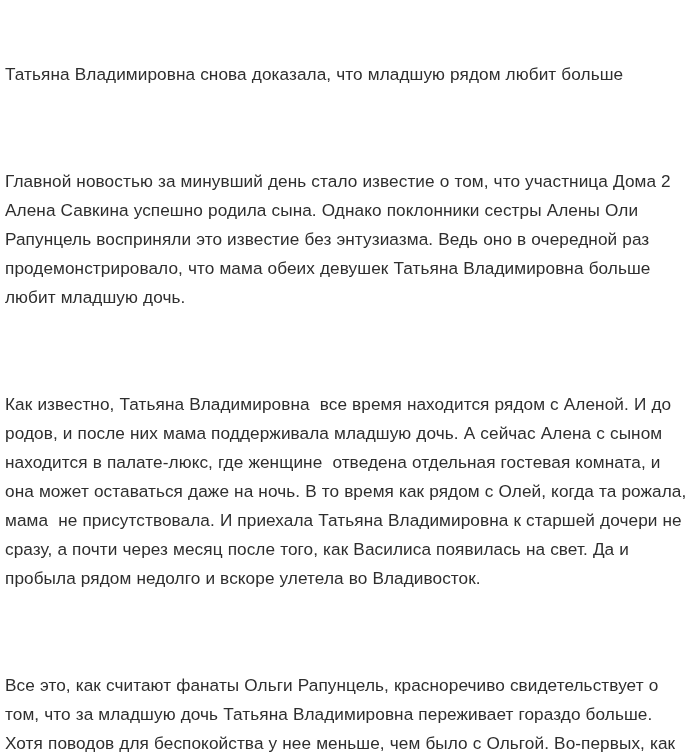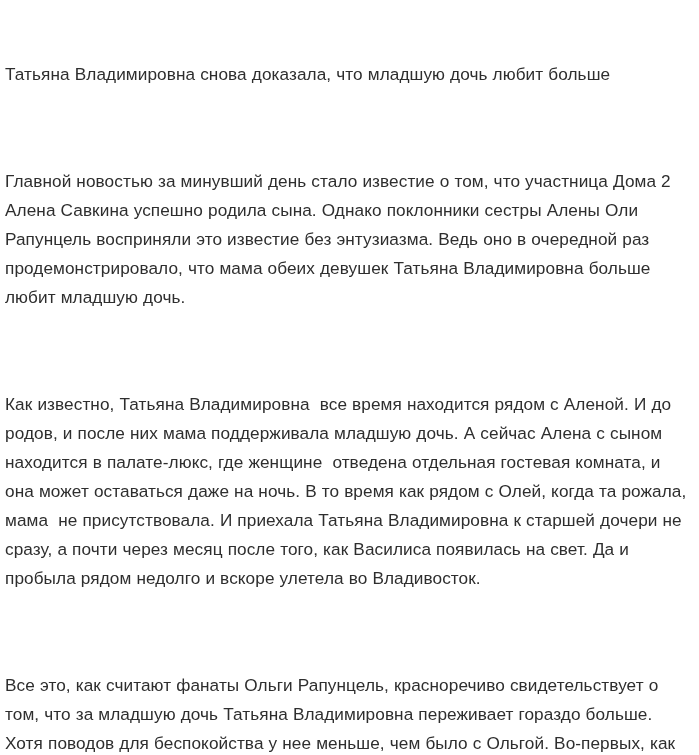--- a/index.html
+++ b/index.html
@@ -42,19 +42,19 @@
   }
   .para.lead {
     margin-bottom: 20px;
   }
 </style>
 </head>
 <body>
 
 <div id="article-page">
   <div class="article-body">
-    <p class="para lead">Татьяна Владимировна снова доказала, что младшую дочь любит больше</p>
+    <p class="para lead">Татьяна Владимировна снова доказала, что младшую рядом любит больше</p>
     <p class="para">Главной новостью за минувший день стало известие о том, что участница Дома 2 Алена Савкина успешно родила сына. Однако поклонники сестры Алены Оли Рапунцель восприняли это известие без энтузиазма. Ведь оно в очередной раз продемонстрировало, что мама обеих девушек Татьяна Владимировна больше любит младшую дочь.</p>
     <p class="para">Как известно, Татьяна Владимировна  все время находится рядом с Аленой. И до родов, и после них мама поддерживала младшую дочь. А сейчас Алена с сыном находится в палате-люкс, где женщине  отведена отдельная гостевая комната, и она может оставаться даже на ночь. В то время как рядом с Олей, когда та рожала, мама  не присутствовала. И приехала Татьяна Владимировна к старшей дочери не сразу, а почти через месяц после того, как Василиса появилась на свет. Да и пробыла рядом недолго и вскоре улетела во Владивосток.</p>
     <p class="para">Все это, как считают фанаты Ольги Рапунцель, красноречиво свидетельствует о том, что за младшую дочь Татьяна Владимировна переживает гораздо больше. Хотя поводов для беспокойства у нее меньше, чем было с Ольгой. Во-первых, как считают защитники Ольги, у Алены молодой организм, который легче может справиться с любыми нагрузками. В то время как Ольга считалась «старородящей», и проблем у нее могло быть намного больше.</p>
     
   </div>
 </div>
 
 </body></html>

